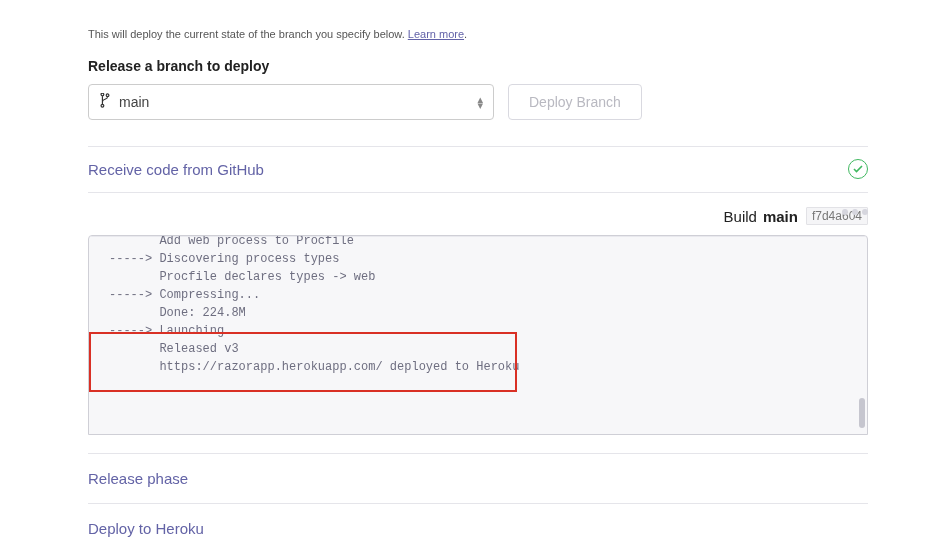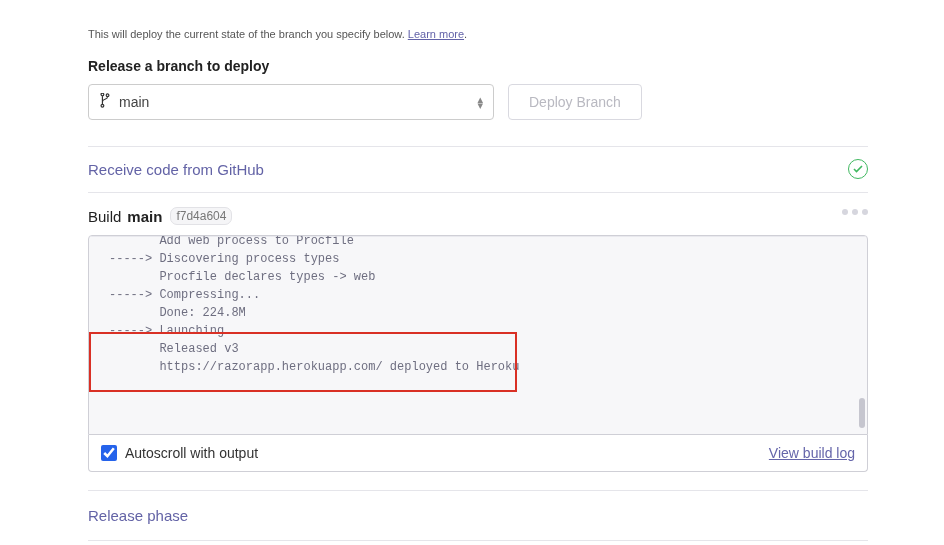--- a/index.html
+++ b/index.html
@@ -11,24 +11,24 @@
   .label { font-size: 14px; font-weight: 600; color: #222; margin-bottom: 10px; }
   .row { display: flex; gap: 14px; margin-bottom: 26px; }
   .select { position: relative; flex: 0 0 406px; border: 1px solid #ccc; border-radius: 4px; height: 36px; display: flex; align-items: center; padding: 0 34px 0 10px; background: #fff; cursor: pointer; }
   .select .branch-icon { margin-right: 8px; color: #333; }
   .select .val { font-size: 14px; color: #444; }
   .select .caret { position: absolute; right: 10px; color: #888; font-size: 11px; display: flex; flex-direction: column; line-height: 6px; }
   .btn { height: 36px; border: 1px solid #d9d9e0; background: #fff; border-radius: 4px; padding: 0 20px; font-size: 14px; color: #b9b9c1; font-weight: 400; cursor: default; }
   .section { border-top: 1px solid #e5e5ea; padding: 14px 0 14px 0; position: relative; }
   .section-title { color: #6363a6; font-size: 15px; font-weight: 400; }
   .check { position: absolute; right: 0; top: 12px; width: 20px; height: 20px; border: 1.5px solid #3fb860; border-radius: 50%; display: flex; align-items: center; justify-content: center; color: #3fb860; font-size: 12px; }
-  .build-head { display: flex; align-items: center; gap: 6px; padding: 14px 0 10px; position: relative; border-top: 1px solid #e5e5ea; }
+  .build-head { display: flex; align-items: center; gap: 6px; padding: 14px 0 10px; position: relative; border-top: 1px solid #e5e5ea; justify-content: flex-end; }
   .build-head .t { font-size: 15px; color: #222; }
   .build-head .b { font-weight: 600; }
-  .sha { font-size: 12px; background: #f5f5f7; border: 1px solid #e2e2e6; border-radius: 7px; padding: 1px 5px; color: #777; margin-left: 2px; cursor: pointer; }
+  .sha { font-size: 12px; background: #f5f5f7; border: 1px solid #e2e2e6; border-radius: 1px; padding: 1px 5px; color: #777; margin-left: 2px; cursor: pointer; }
   .dots { position: absolute; right: 0; top: 16px; display: flex; gap: 4px; }
   .dot { width: 6px; height: 6px; border-radius: 50%; background: #d6d6de; }
   .log-box { border: 1px solid #cfcfd6; border-radius: 4px 4px 0 0; background: #f7f7f9; height: 200px; overflow: hidden; position: relative; }
   .log-box::before { content:""; position:absolute; top:0; left:0; right:0; height:1px; background:#e9e9ee;}
   .log-inner { padding: 6px 10px 6px 20px; font-family: "Consolas","Menlo","Courier New",monospace; font-size: 12px; color: #6e6e80; white-space: pre; line-height: 1.5; position: relative; top: -10px; }
   .scroll-thumb { position:absolute; right:2px; bottom:6px; width:6px; height:30px; background:#c6c6cf; border-radius:3px; }
   .redbox { position: absolute; border: 2px solid #d93025; background: transparent; }
   .below-log { border: 1px solid #cfcfd6; border-top: none; border-radius: 0 0 4px 4px; display: flex; align-items: center; padding: 10px 12px; }
   .checkbox { width: 16px; height: 16px; accent-color: #2563eb; margin-right: 8px; cursor: pointer; }
   .autoscroll { font-size: 14px; color: #333; }
@@ -85,25 +85,20 @@
     <div class="log-inner" id="log-inner">       Add web process to Procfile
 -----&gt; Discovering process types
        Procfile declares types -&gt; web
 -----&gt; Compressing...
        Done: 224.8M
 -----&gt; Launching...
        Released v3
        https://razorapp.herokuapp.com/ deployed to Heroku</div>
     <div class="scroll-thumb"></div>
   </div>
-  <div class="below-log">
-    <input type="checkbox" class="checkbox" id="autoscroll-cb" checked="" style="">
-    <span class="autoscroll">Autoscroll with output</span>
-    <a class="view-log">View build log</a>
-  </div>
 
   <div class="section2">
     <span class="section-title">Release phase</span>
   </div>
   <div class="section3">
     <span class="section-title">Deploy to Heroku</span>
   </div>
 </div>
 
 <div class="redbox" id="redbox" style="left: 89px; top: 332px; width: 428px; height: 60px;"></div>

